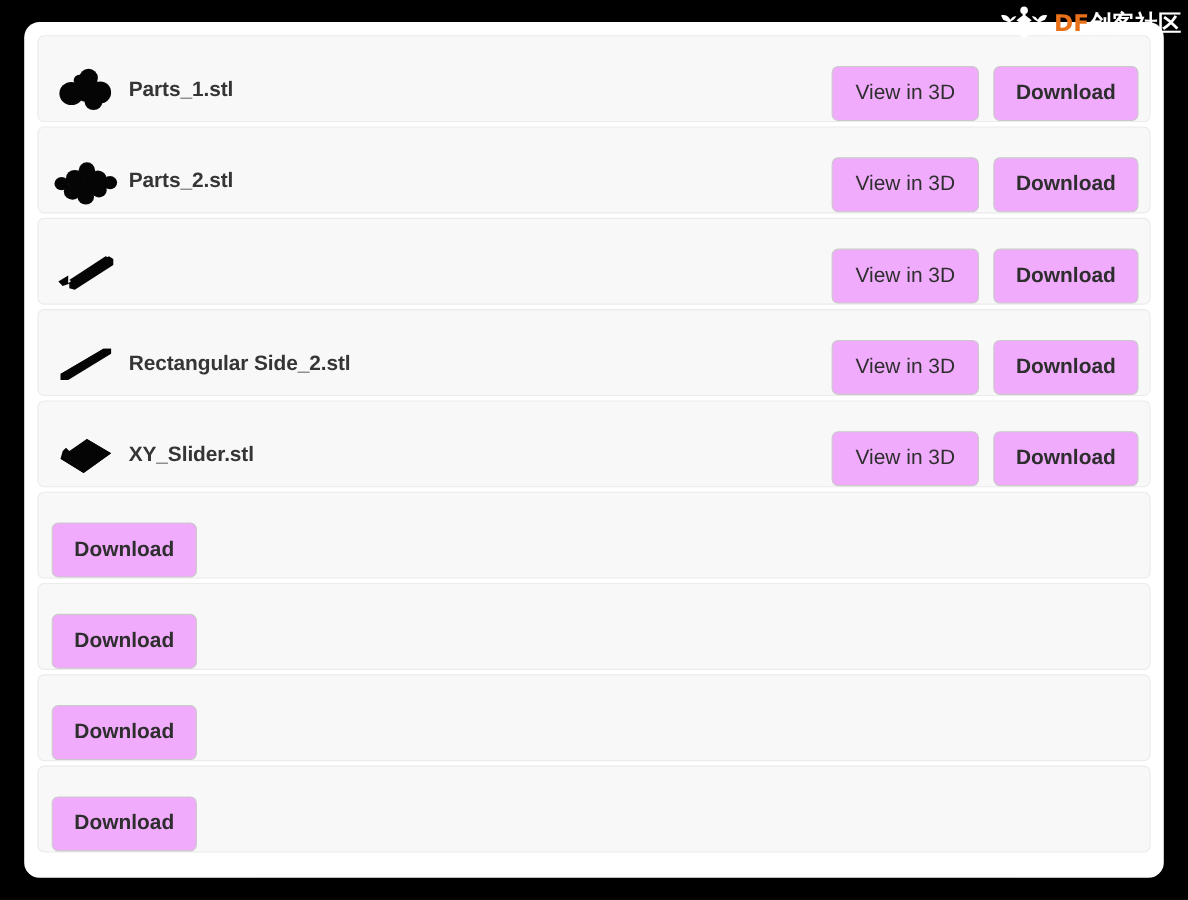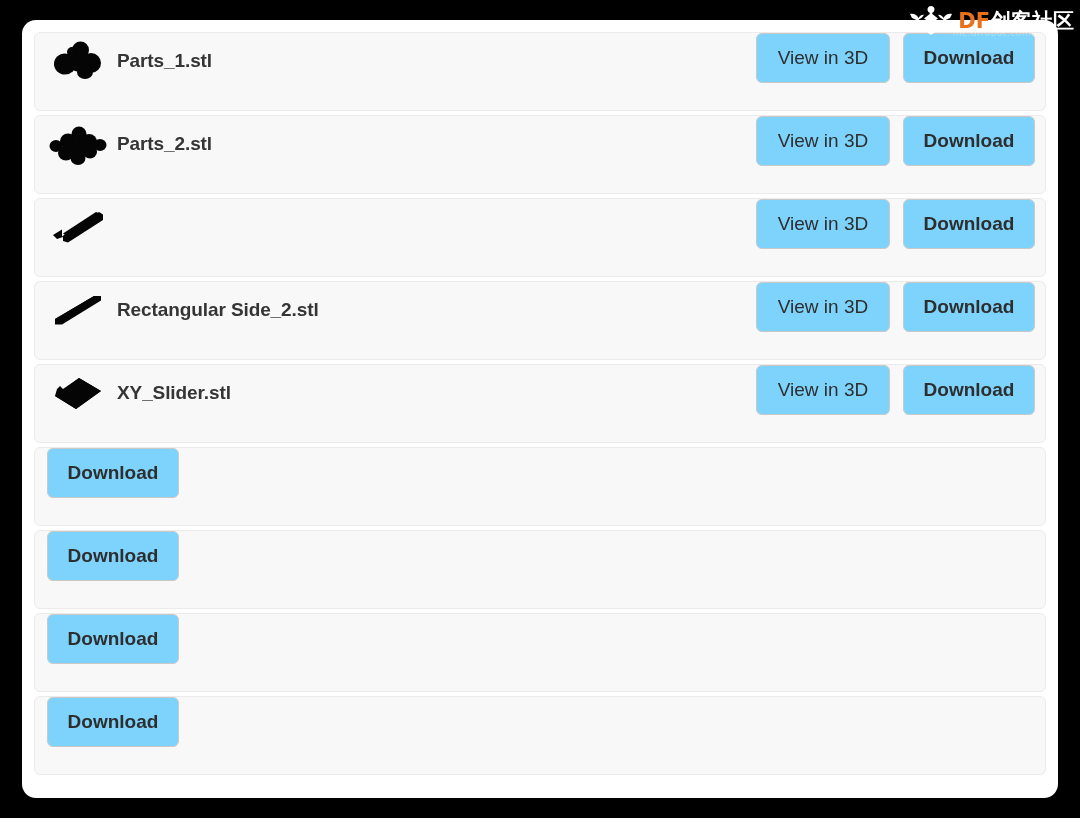--- a/index.html
+++ b/index.html
@@ -77,21 +77,21 @@
   }
 
   
   .file-row {
     position: relative;
     background: #f8f8f8;
     border: 1px solid #eceaea;
     border-radius: 6px;
     height: 79px;
     display: flex;
-    align-items: flex-start;
+    align-items: flex-end;
     padding: 0 10px 0 12px;
   }
   .file-row.gcode { height: 79px; }
 
   .row-left {
     display: flex;
     align-items: center;
     flex: 1 1 auto;
     min-width: 0;
   }
@@ -122,21 +122,21 @@
   }
 
   .row-actions {
     display: flex;
     align-items: center;
     gap: 13px;
     flex: 0 0 auto;
   }
 
   .btn {
-    background: #7dd3fc;
+    background: #f0abfc;
     border: 1px solid #c9c9c9;
     border-radius: 6px;
     font-size: 19px;
     color: #2e2e2e;
     font-family: "Liberation Sans", sans-serif;
     padding: 0 14px;
     height: 50px;
     min-width: 132px;
     display: flex;
     align-items: center;

